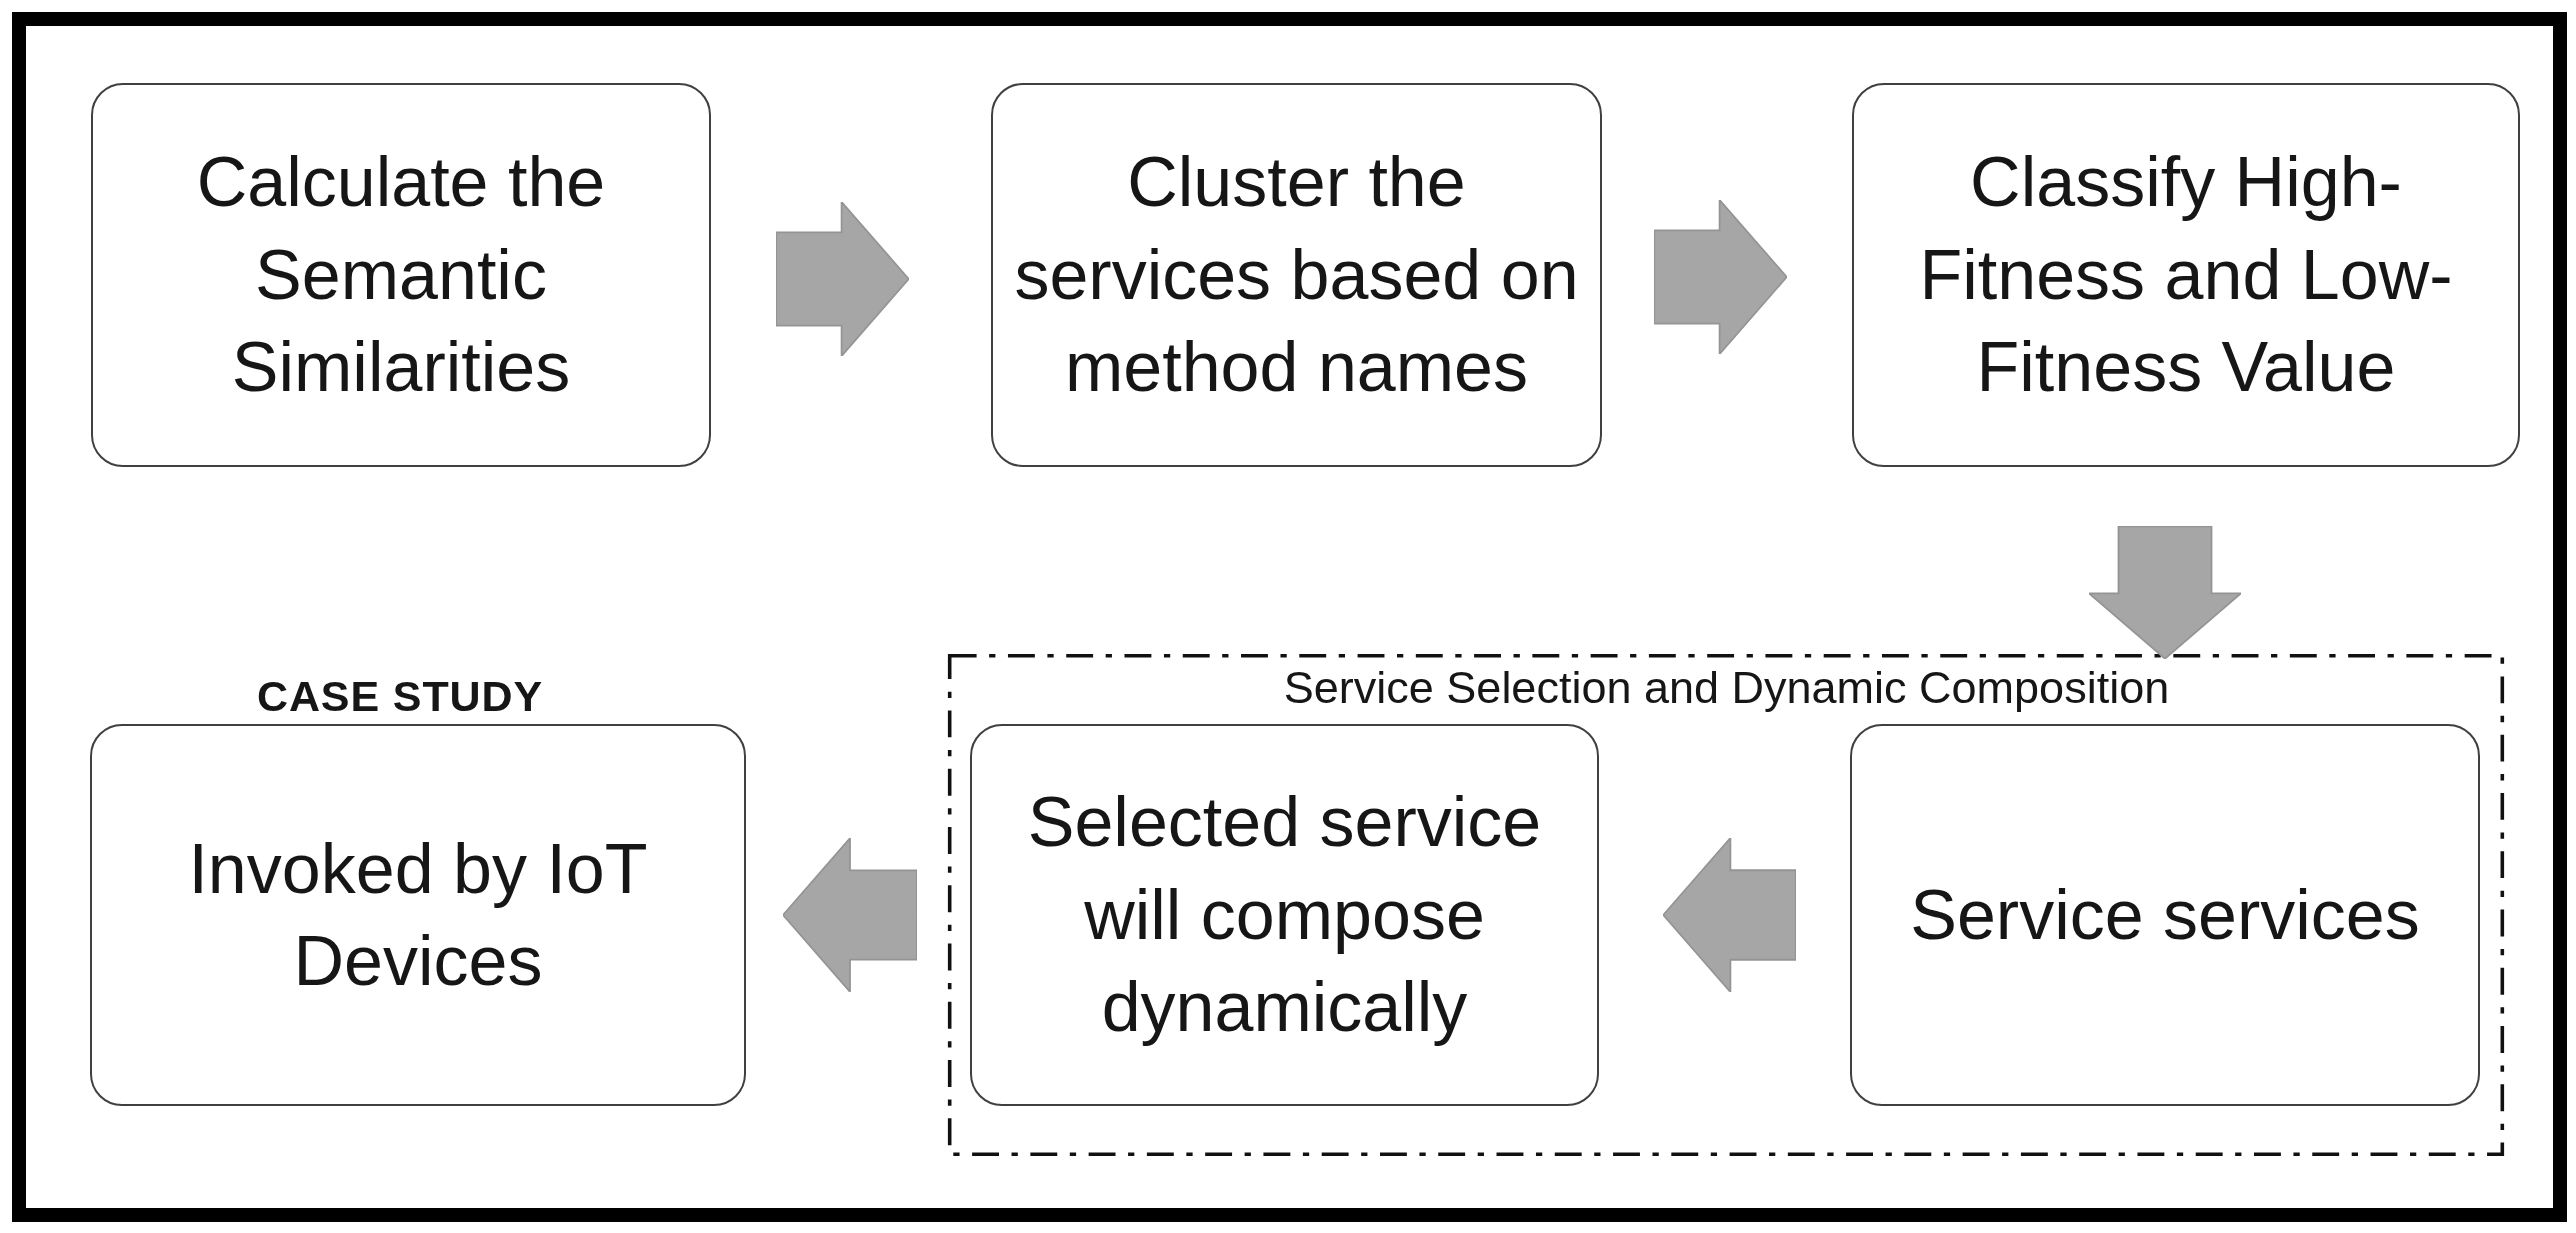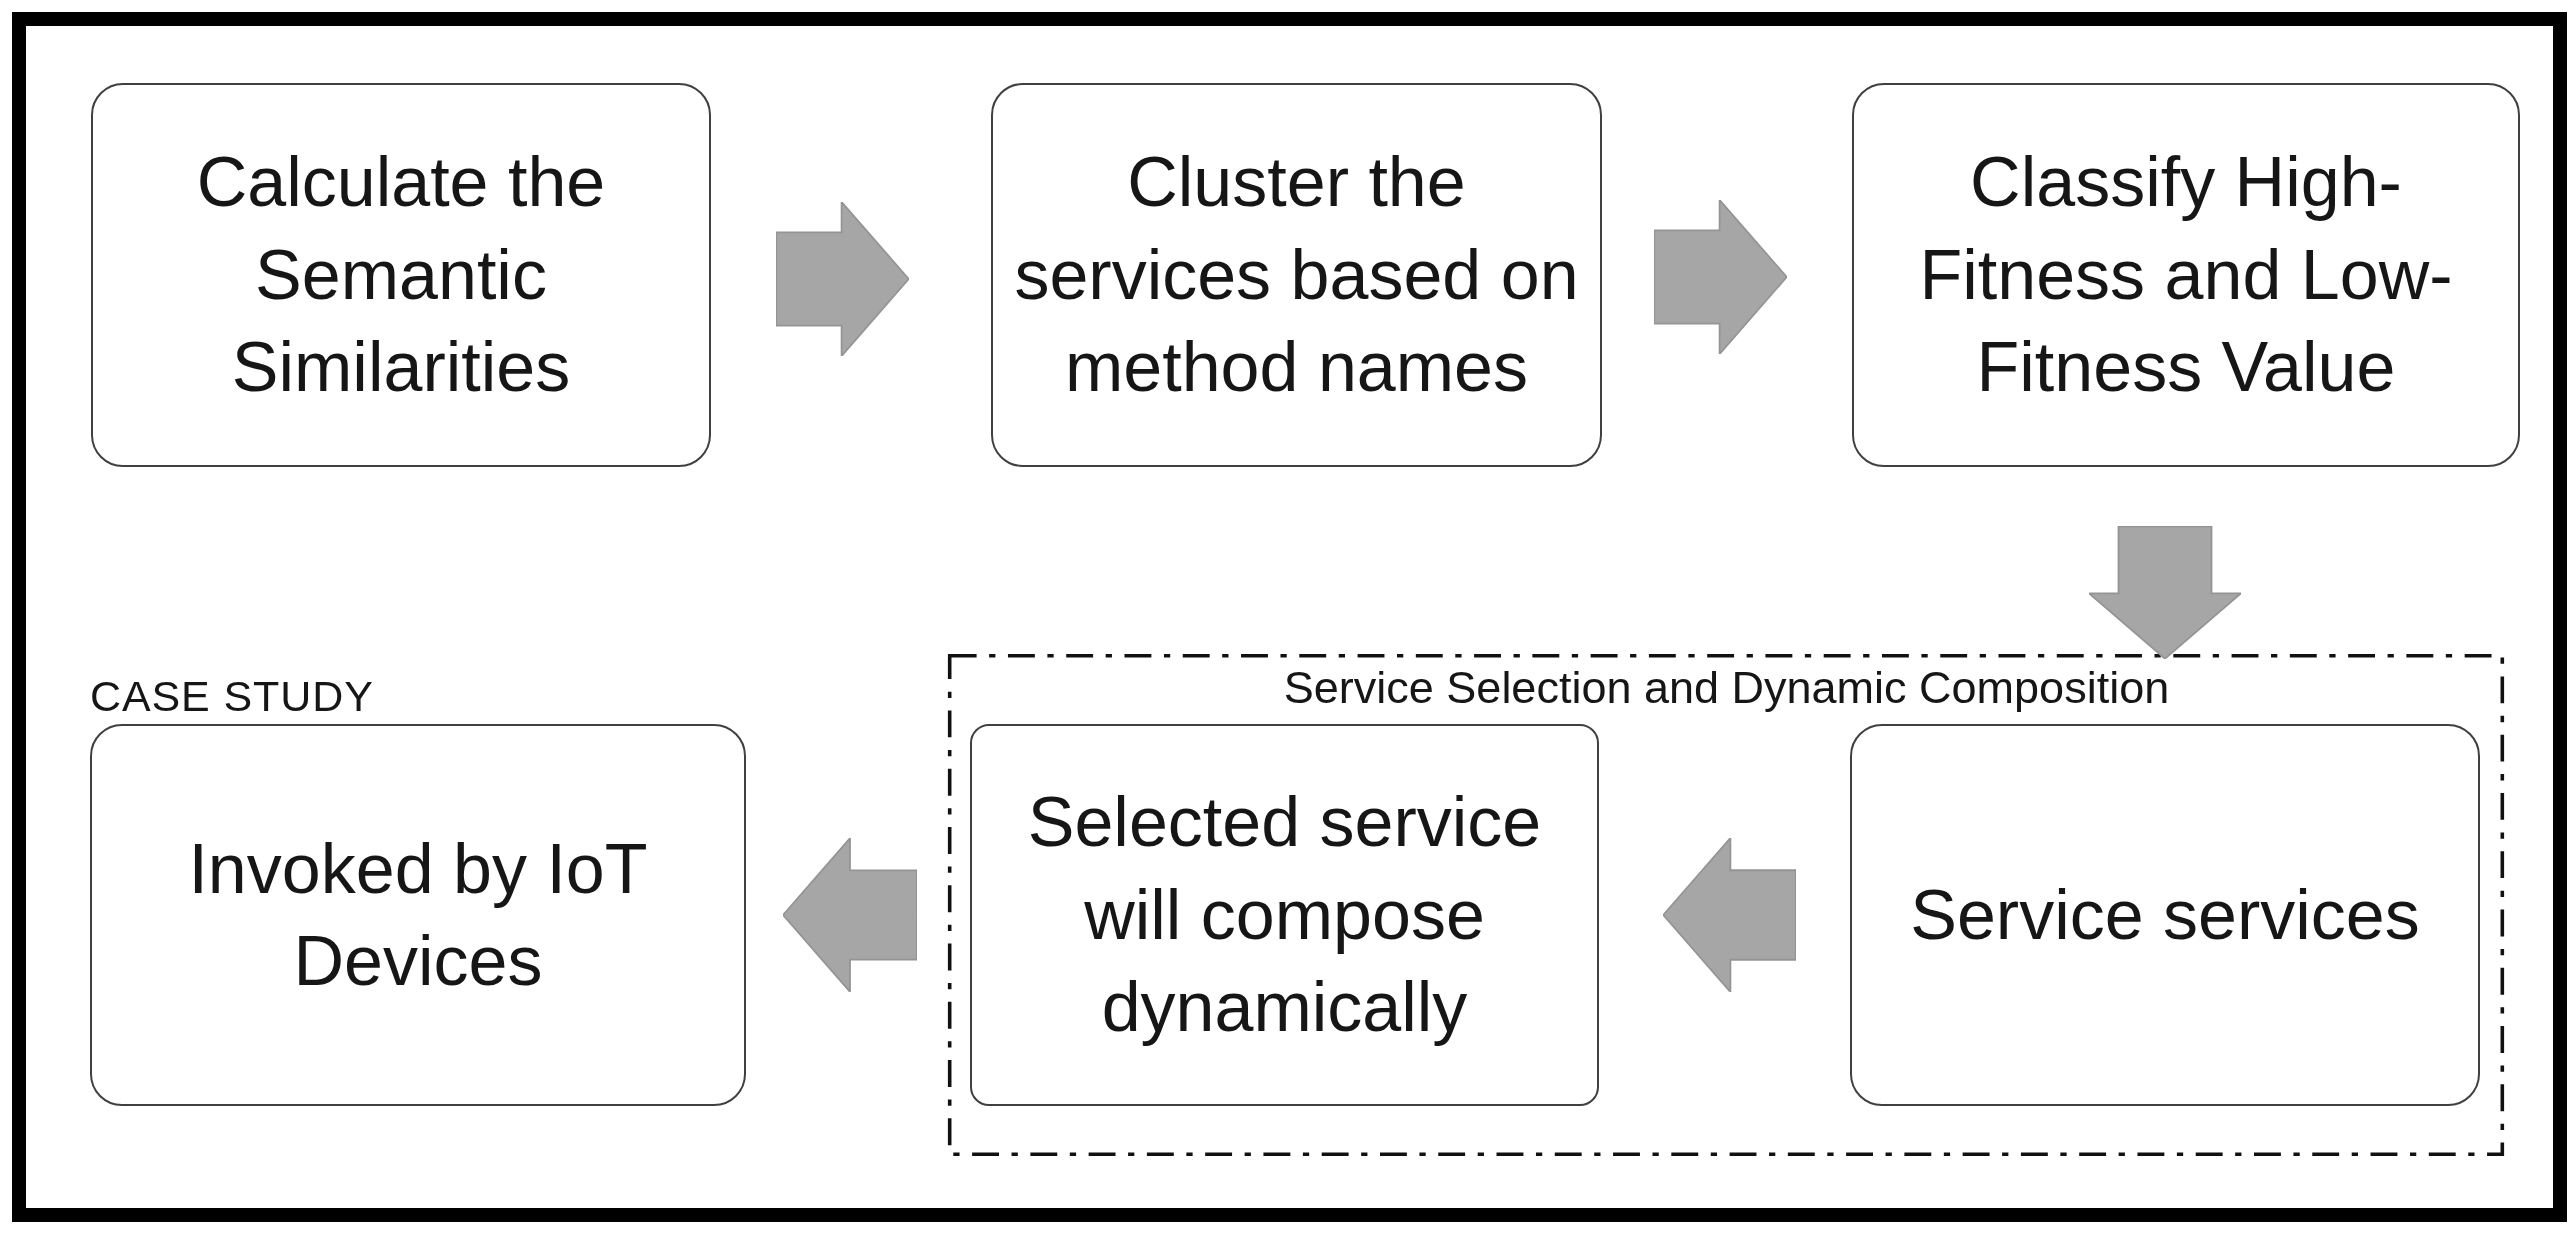--- a/index.html
+++ b/index.html
@@ -37,33 +37,34 @@
     text-align: center;
     font-size: 70px;
     line-height: 1.32;
     white-space: pre-line;
     z-index: 3;
   }
   .node-calculate        { left: 91px;  top: 83px;  width: 620px; height: 384px; }
   .node-cluster          { left: 991px; top: 83px;  width: 611px; height: 384px; }
   .node-classify         { left: 1852px; top: 83px;  width: 668px; height: 384px; }
   .node-invoked          { left: 90px;  top: 724px; width: 656px; height: 382px; }
-  .node-selected         { left: 970px; top: 724px; width: 629px; height: 382px; border-radius: 19px; }
+  .node-selected         { left: 970px; top: 724px; width: 629px; height: 382px; }
   .node-service-selection{ left: 1850px; top: 724px; width: 630px; height: 382px; }
 
   .case-study-label {
     position: absolute;
     left: 90px;
     top: 674px;
     width: 620px;
-    text-align: left;
+    text-align: center;
     font-size: 43px;
     line-height: 45px;
     letter-spacing: 0.9px;
     z-index: 4;
+    font-weight: bold;
   }
   .group-label {
     position: absolute;
     left: 949px;
     top: 664px;
     width: 1555px;
     text-align: center;
     font-size: 45px;
     line-height: 48px;
     z-index: 2;

